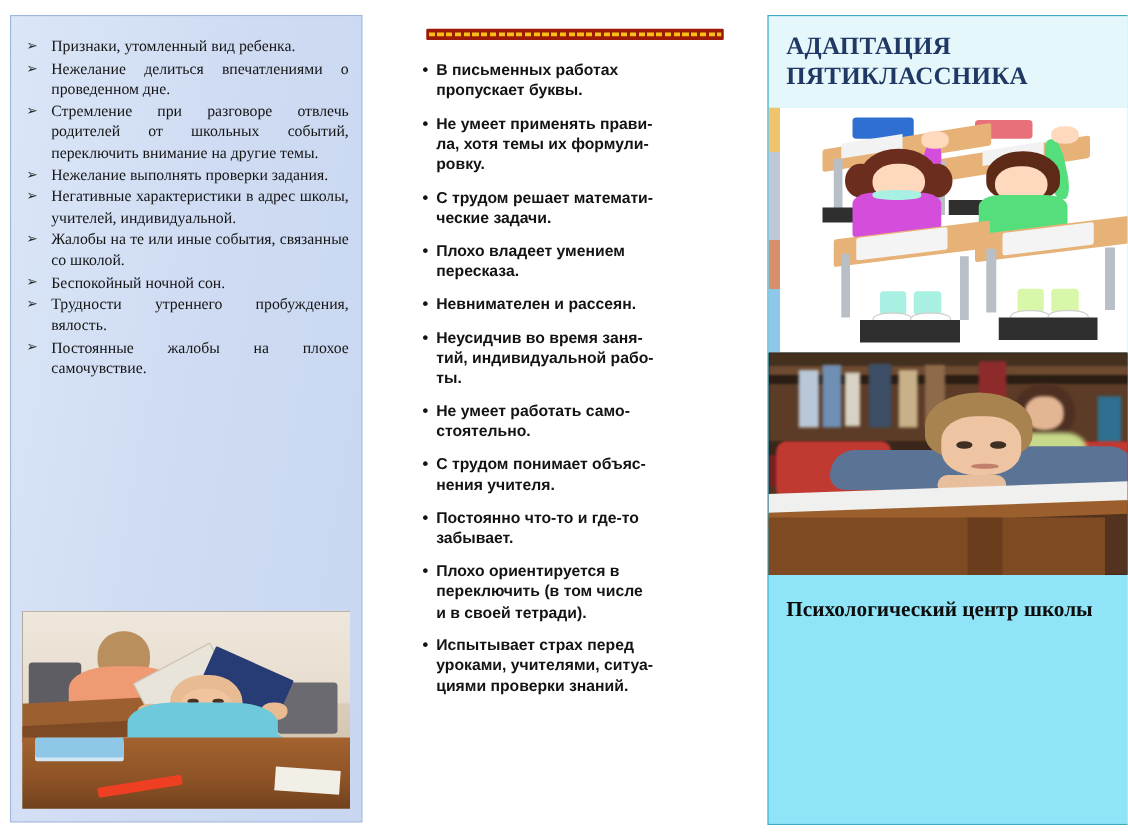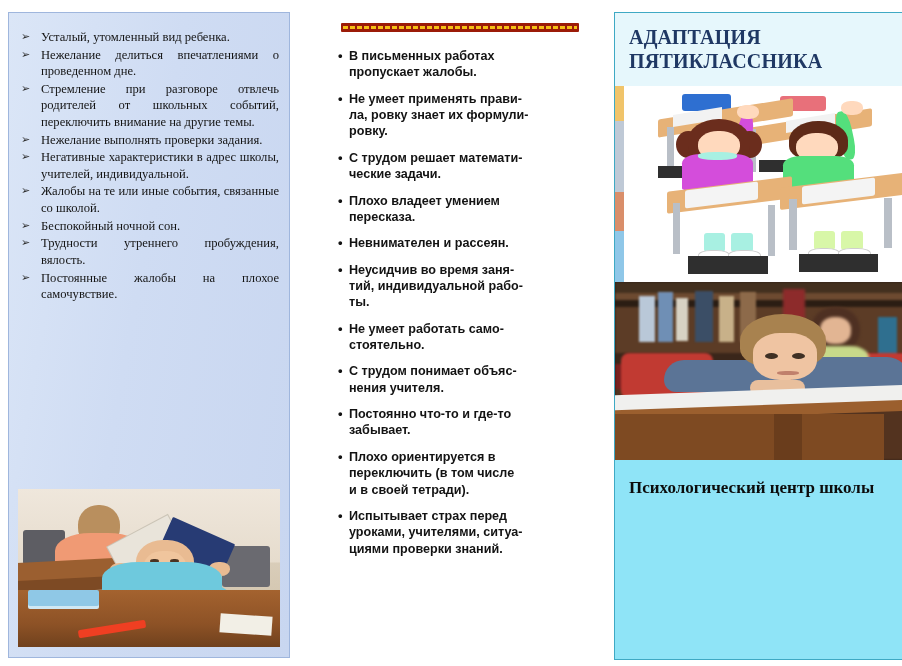--- a/index.html
+++ b/index.html
@@ -193,21 +193,21 @@
 </head>
 <body>
 
 <div class="brochure">
 
   <div class="panel-left">
 
     <ul class="left-list">
       <li>
         <span class="arrow-bullet">➢</span>
-        <span class="li-text">Усталый, утомленный вид ребенка.</span>
+        <span class="li-text">Признаки, утомленный вид ребенка.</span>
       </li>
       <li>
         <span class="arrow-bullet">➢</span>
         <span class="li-text">Нежелание делиться впечатлениями о проведенном дне.</span>
       </li>
       <li>
         <span class="arrow-bullet">➢</span>
         <span class="li-text">Стремление при разговоре отвлечь родителей от школьных событий, переключить внимание на другие темы.</span>
       </li>
       <li>
@@ -262,26 +262,26 @@
     </div>
   </div>
 
   <div class="panel-mid">
     <div class="mid-rule"></div>
 
     <ul class="mid-list">
       <li>
         <span class="dot-bullet">•</span>
         <span class="mid-text">В письменных работах
-пропускает жалобы.</span>
+пропускает буквы.</span>
       </li>
       <li>
         <span class="dot-bullet">•</span>
         <span class="mid-text">Не умеет применять прави-
-ла, ровку знает их формули-
+ла, хотя темы их формули-
 ровку.</span>
       </li>
       <li>
         <span class="dot-bullet">•</span>
         <span class="mid-text">С трудом решает математи-
 ческие задачи.</span>
       </li>
       <li>
         <span class="dot-bullet">•</span>
         <span class="mid-text">Плохо владеет умением

